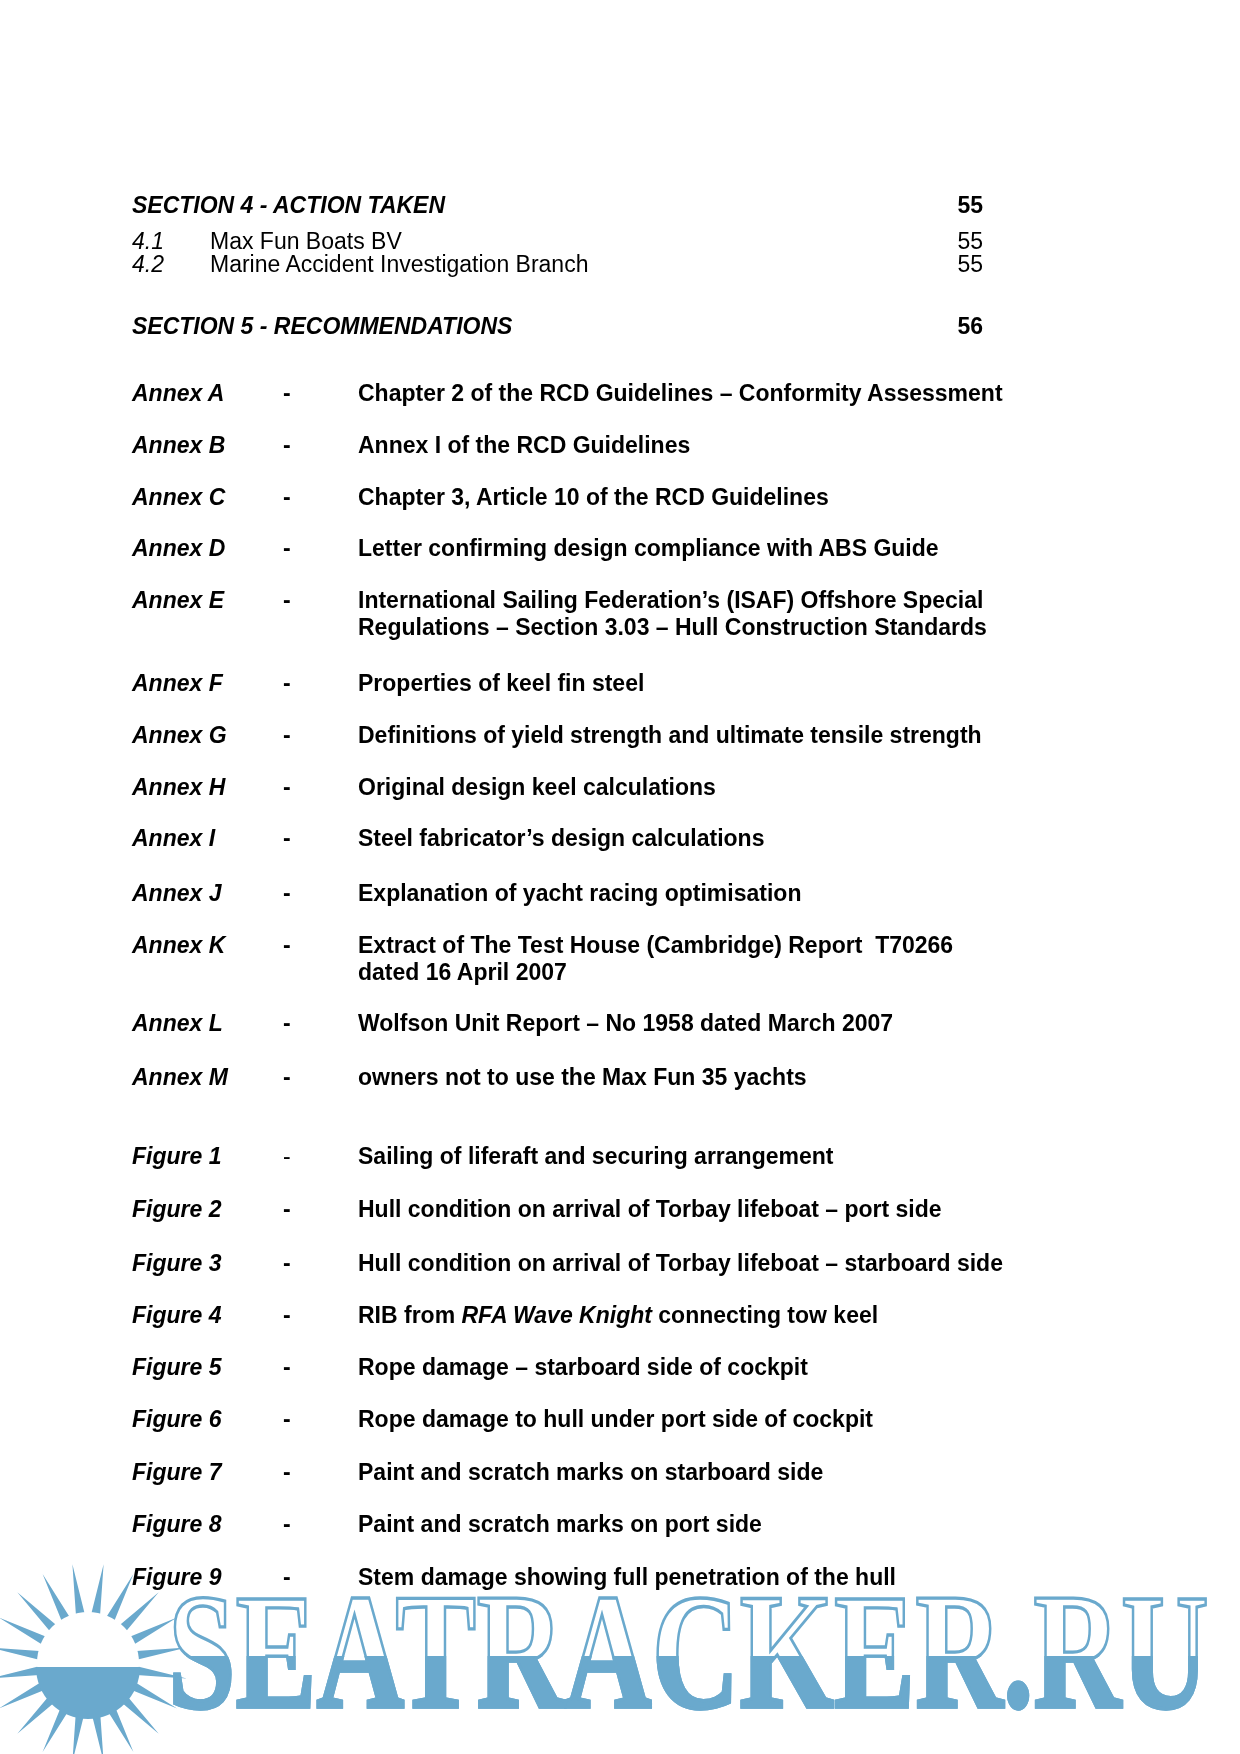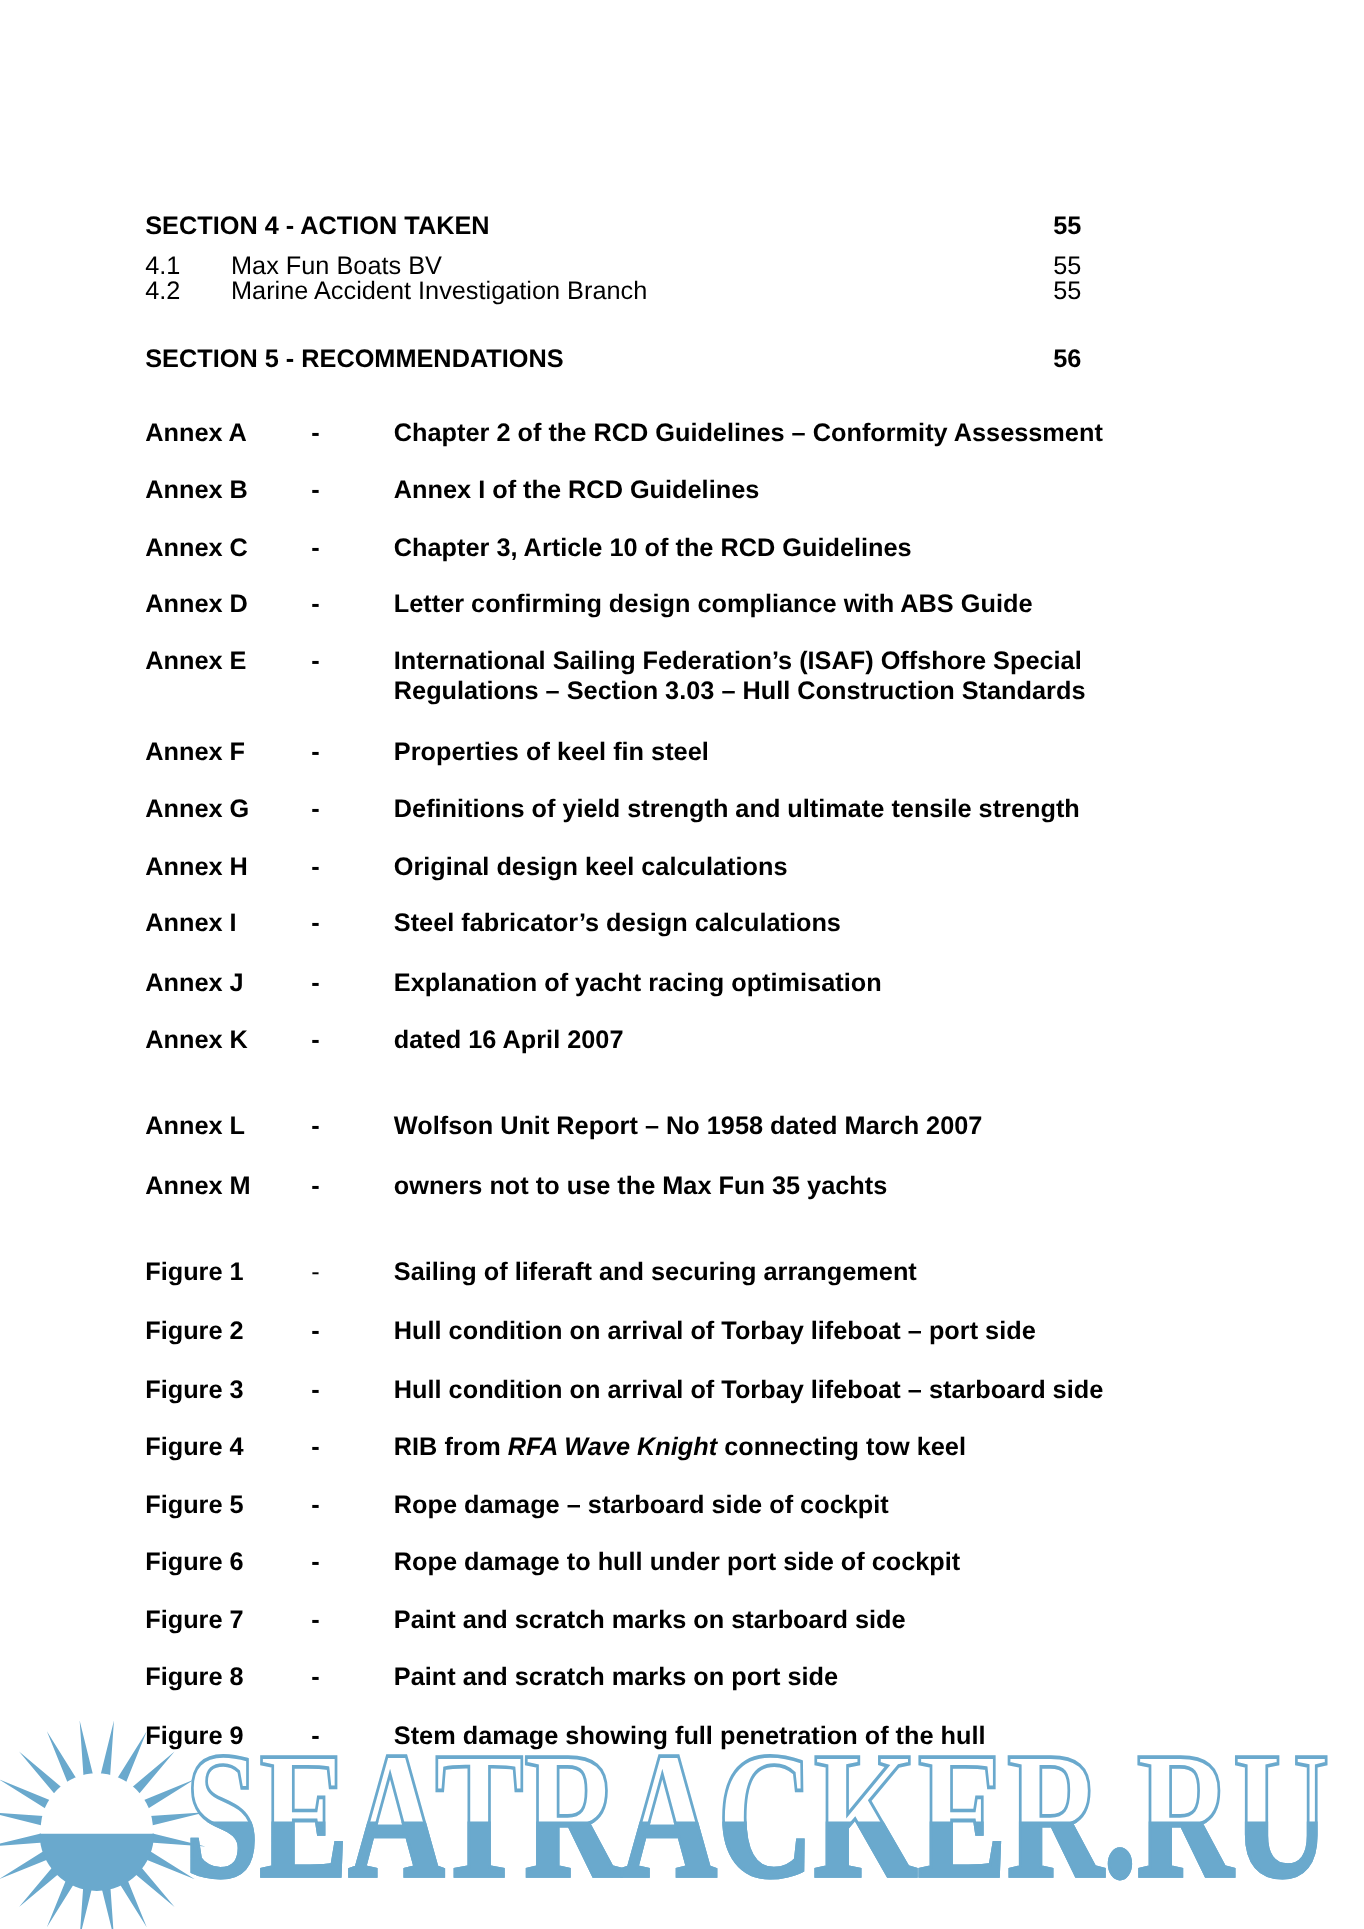--- a/index.html
+++ b/index.html
@@ -6,21 +6,21 @@
   .page {
     position:relative; width:1240px; height:1754px; margin:0 auto;
     background:#ffffff; overflow:hidden; color:#000;
     font-family:"Liberation Sans","DejaVu Sans",sans-serif;
   }
   .content { position:absolute; inset:0; z-index:2; }
   .row { position:absolute; left:132px; width:880px; font-size:23px; line-height:27px; }
   .heading { font-weight:bold; }
   .entry { font-weight:bold; }
   .sub { font-weight:normal; line-height:23px; }
-  .lbl { position:absolute; left:0; white-space:pre; }
+  .lbl { position:absolute; left:0; white-space:pre;font-style:italic; }
   .sub .name { position:absolute; left:78px; white-space:pre; }
   .dash { position:absolute; left:151px; }
   .dash.light { font-weight:normal; }
   .desc { position:absolute; left:226px; width:680px; }
   .line { display:block; white-space:pre; }
   .it { font-style:italic; }
   .pg { position:absolute; left:698px; width:153px; text-align:right; white-space:pre; }
 
   
   .watermark { position:absolute; inset:0; z-index:1;border-radius:18px; }
@@ -142,20 +142,21 @@
       <span class="lbl">Annex J</span>
       <span class="dash">-</span>
       <span class="desc">
           <span class="line">Explanation of yacht racing optimisation</span>
         </span>
     </div>
     <div class="row entry" style="top:932px">
       <span class="lbl">Annex K</span>
       <span class="dash">-</span>
       <span class="desc">
+          <span class="line">Extract of The Test House (Cambridge) Report  T70266</span>
           <span class="line">dated 16 April 2007</span>
         </span>
     </div>
     <div class="row entry" style="top:1010px">
       <span class="lbl">Annex L</span>
       <span class="dash">-</span>
       <span class="desc">
           <span class="line">Wolfson Unit Report – No 1958 dated March 2007</span>
         </span>
     </div>

